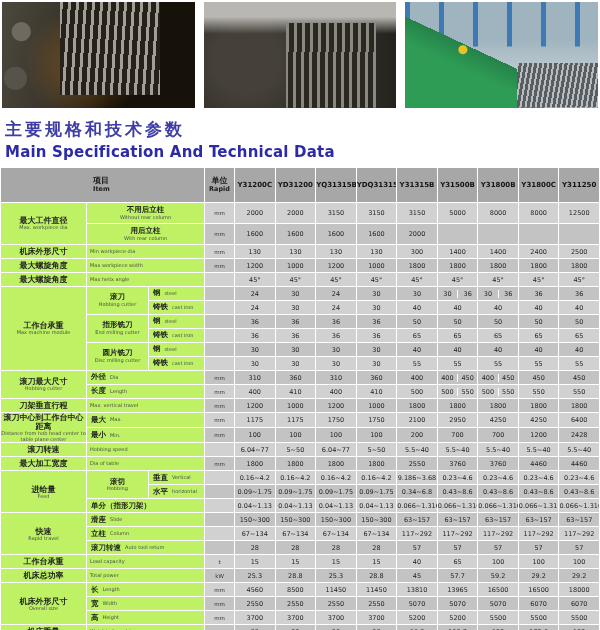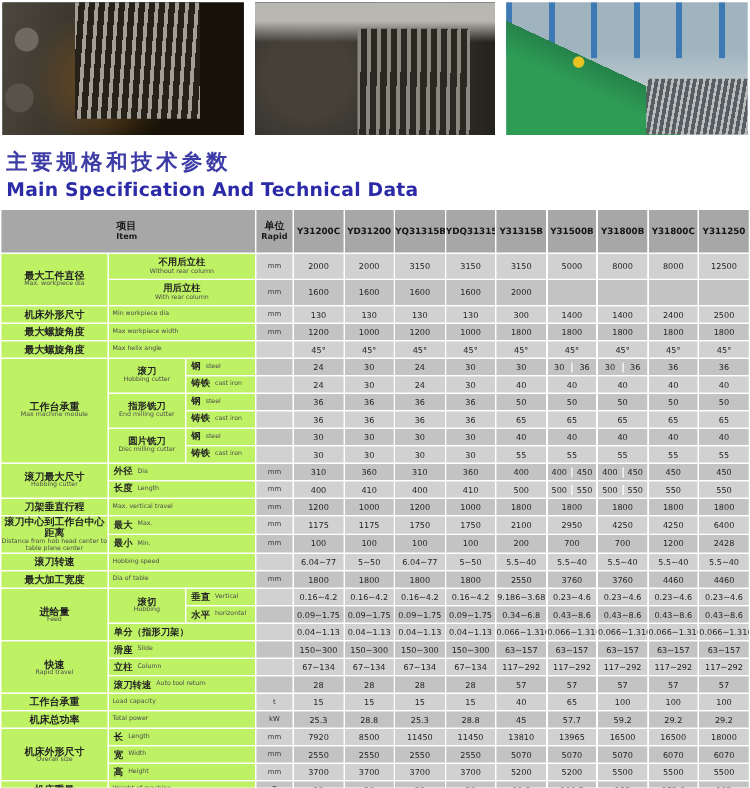--- a/index.html
+++ b/index.html
@@ -732,21 +732,21 @@
               <span class="en">Overall size</span>
             </div>
           </td>
           <td colspan="2" class="lab ">
             <div class="pairbox">
               <span class="zh">长</span>
               <span class="en">Length</span>
             </div>
           </td>
           <td class="unit">mm</td>
-          <td class="val">7920</td>
+          <td class="val">4560</td>
           <td class="val">8500</td>
           <td class="val">11450</td>
           <td class="val">11450</td>
           <td class="val">13810</td>
           <td class="val">13965</td>
           <td class="val">16500</td>
           <td class="val">16500</td>
           <td class="val">18000</td>
         </tr>
         <tr class="odd">

